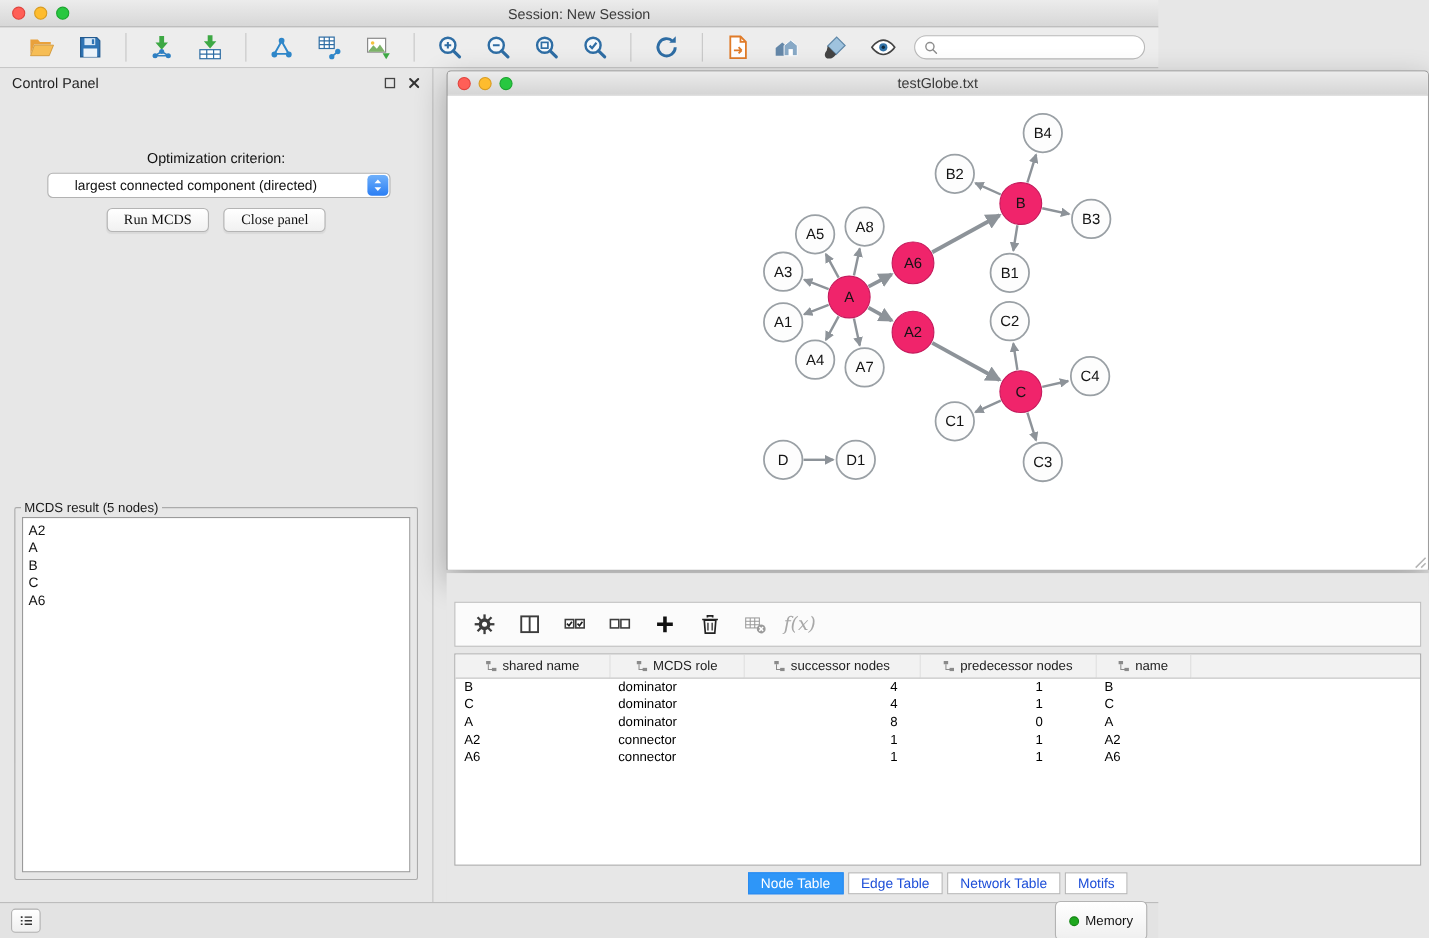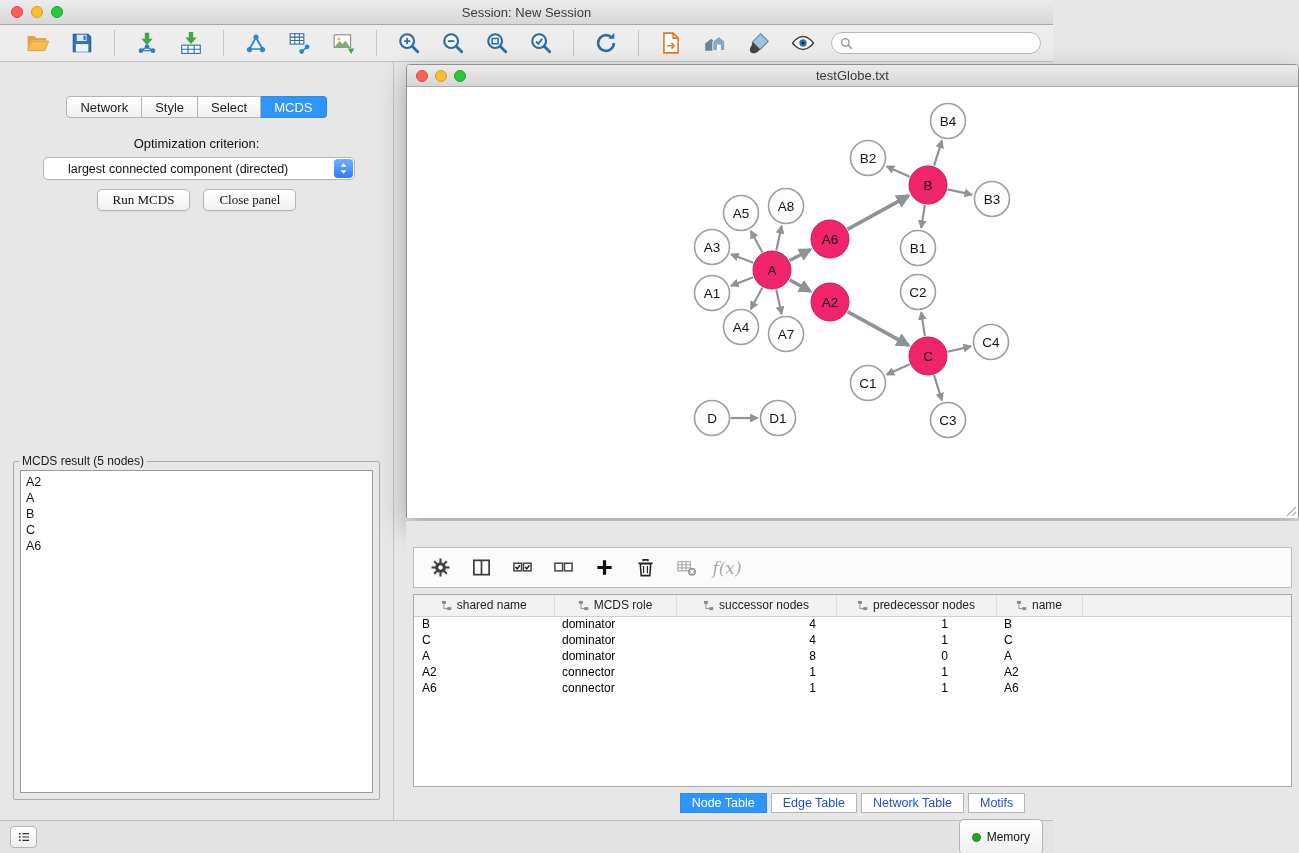--- a/index.html
+++ b/index.html
@@ -267,26 +267,35 @@
     <div class="searchbox">
       <svg viewBox="0 0 14 14">
           <circle cx="5.8" cy="5.8" r="4" fill="none" stroke="#8e8e8e" stroke-width="1.4"></circle>
           <path d="M8.8 8.8l3.4 3.4" stroke="#8e8e8e" stroke-width="1.4" stroke-linecap="round"></path>
         </svg>
       <input placeholder="" style="">
     </div>
   </div>
 
   <div class="control-panel">
-    <div class="cp-tabs">
-        <div class="cp-tab">Network</div>
-        <div class="cp-tab">Style</div>
-        <div class="cp-tab">Select</div>
-        <div class="cp-tab active">MCDS</div>
-      </div>
+    <div class="panel-header">
+      <span>Control Panel</span>
+      <span class="panel-actions">
+        <span class="panel-action">
+          <svg viewBox="0 0 12 12">
+              <rect x="1.5" y="1.5" width="9" height="9" fill="none" stroke="#444" stroke-width="1.3"></rect>
+            </svg>
+        </span>
+        <span class="panel-action">
+          <svg viewBox="0 0 12 12">
+              <path d="M2 2l8 8M10 2l-8 8" stroke="#333" stroke-width="2" stroke-linecap="round"></path>
+            </svg>
+        </span>
+      </span>
+    </div>
     <div class="opt-label">Optimization criterion:</div>
     <div class="combo">
       <span class="combo-text">largest connected component (directed)</span>
       <span class="combo-stepper">
         <svg viewBox="0 0 10 14">
             <path d="M5 1.2L8.4 5H1.6z" fill="#fff"></path>
             <path d="M5 12.8L1.6 9h6.8z" fill="#fff"></path>
           </svg>
       </span>
     </div>

